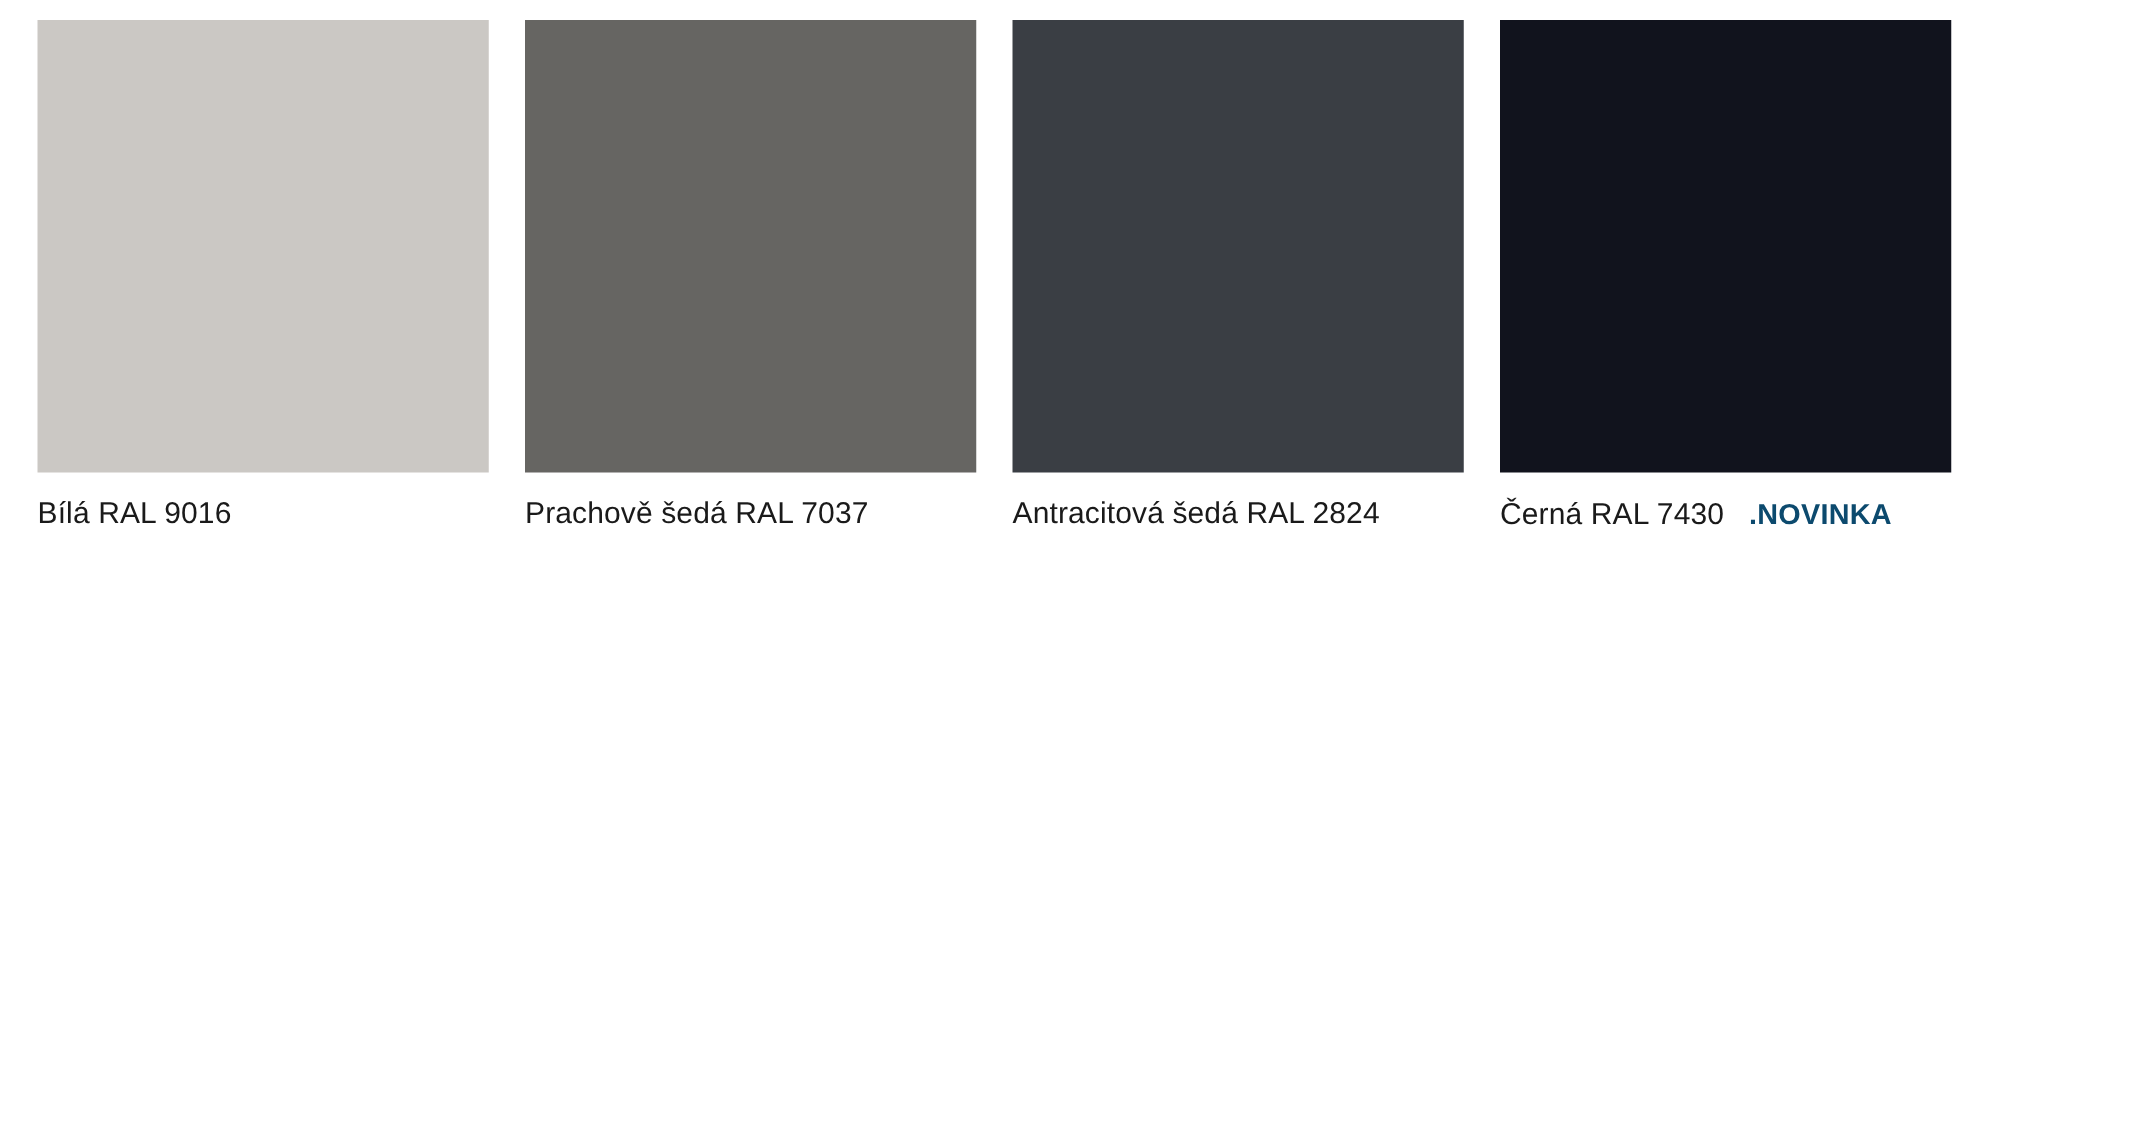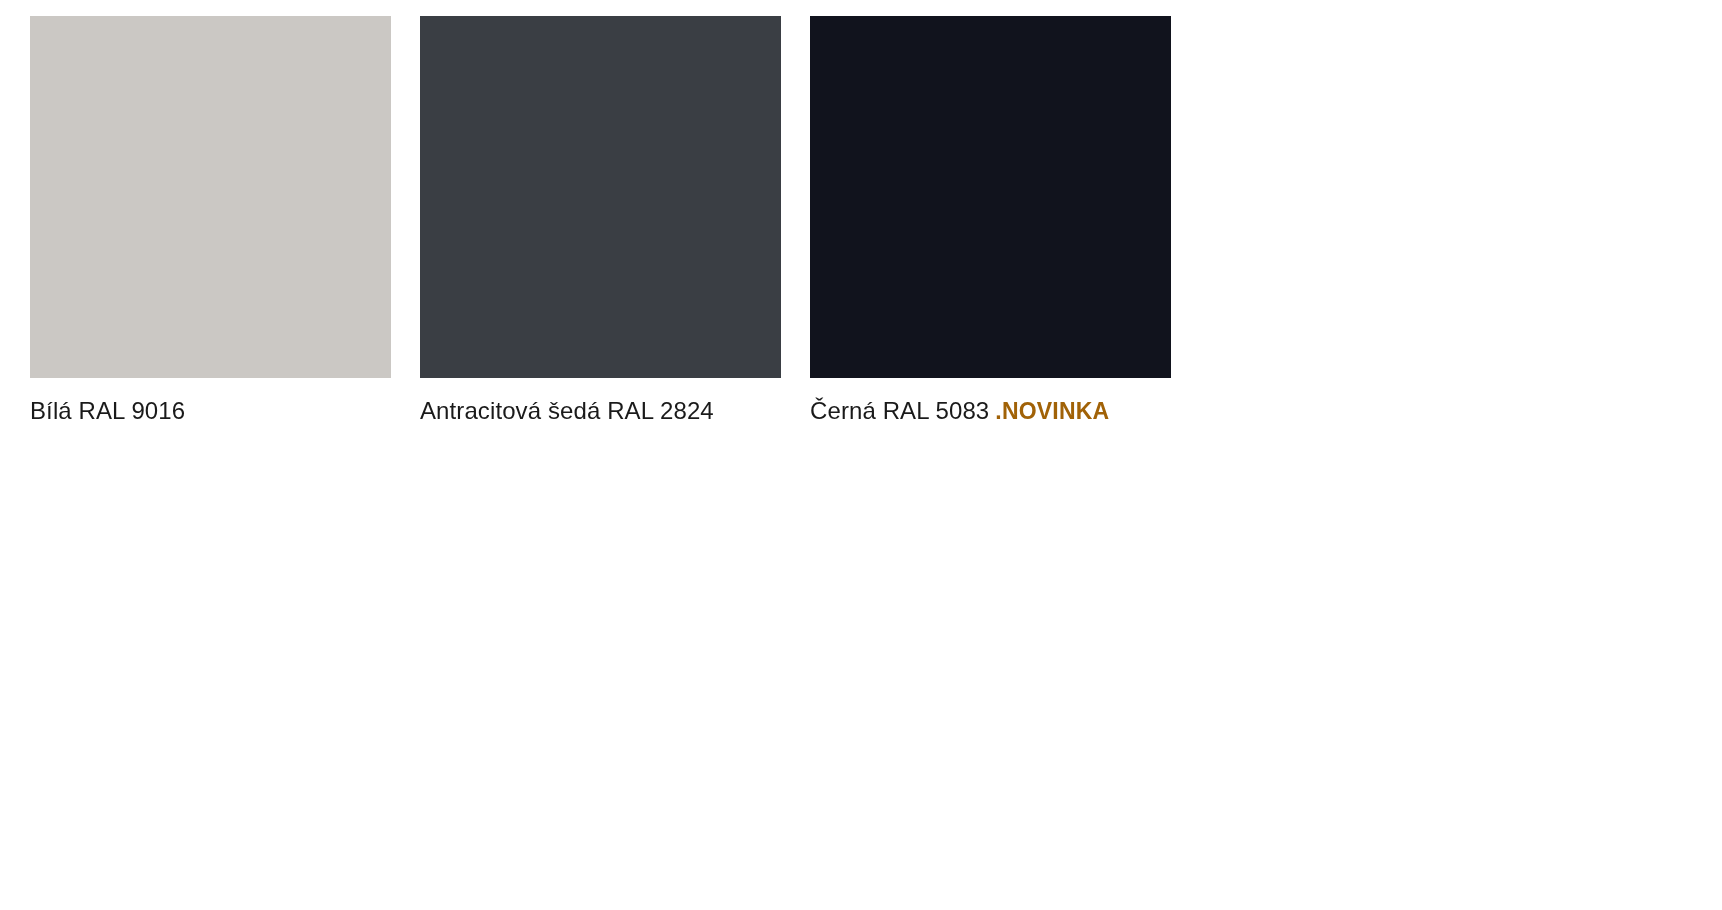--- a/index.html
+++ b/index.html
@@ -54,39 +54,43 @@
     letter-spacing: 0.1px;
   }
 
   .swatch-name {
     font-weight: 400;
     color: #1a1a1a;
   }
 
   .swatch-badge {
     font-weight: 700;
-    color: #a16207;
-    margin-left: 6px;
+    color: #0c4a6e;
+    margin-left: 20px;
     font-size: 23px;
     letter-spacing: 0.2px;
   }
 
   .swatch-badge:empty {
     display: none;
   }
 </style>
 </head>
 <body>
 
 <div class="swatch-grid">
     <div class="swatch-item">
       <div class="swatch-chip" style="background-color: rgb(203, 200, 196);"></div>
       <div class="swatch-caption"><span class="swatch-name">Bílá RAL 9016</span></div>
     </div>
     <div class="swatch-item">
+      <div class="swatch-chip" style="background-color: rgb(102, 101, 98);"></div>
+      <div class="swatch-caption"><span class="swatch-name">Prachově šedá RAL 7037</span></div>
+    </div>
+    <div class="swatch-item">
       <div class="swatch-chip" style="background-color: rgb(58, 62, 68);"></div>
       <div class="swatch-caption"><span class="swatch-name">Antracitová šedá RAL 2824</span></div>
     </div>
     <div class="swatch-item">
       <div class="swatch-chip" style="background-color: rgb(17, 19, 29);"></div>
-      <div class="swatch-caption"><span class="swatch-name">Černá RAL 5083</span><span class="swatch-badge">.NOVINKA</span></div>
+      <div class="swatch-caption"><span class="swatch-name">Černá RAL 7430</span><span class="swatch-badge">.NOVINKA</span></div>
     </div>
   </div>
 
 </body></html>

